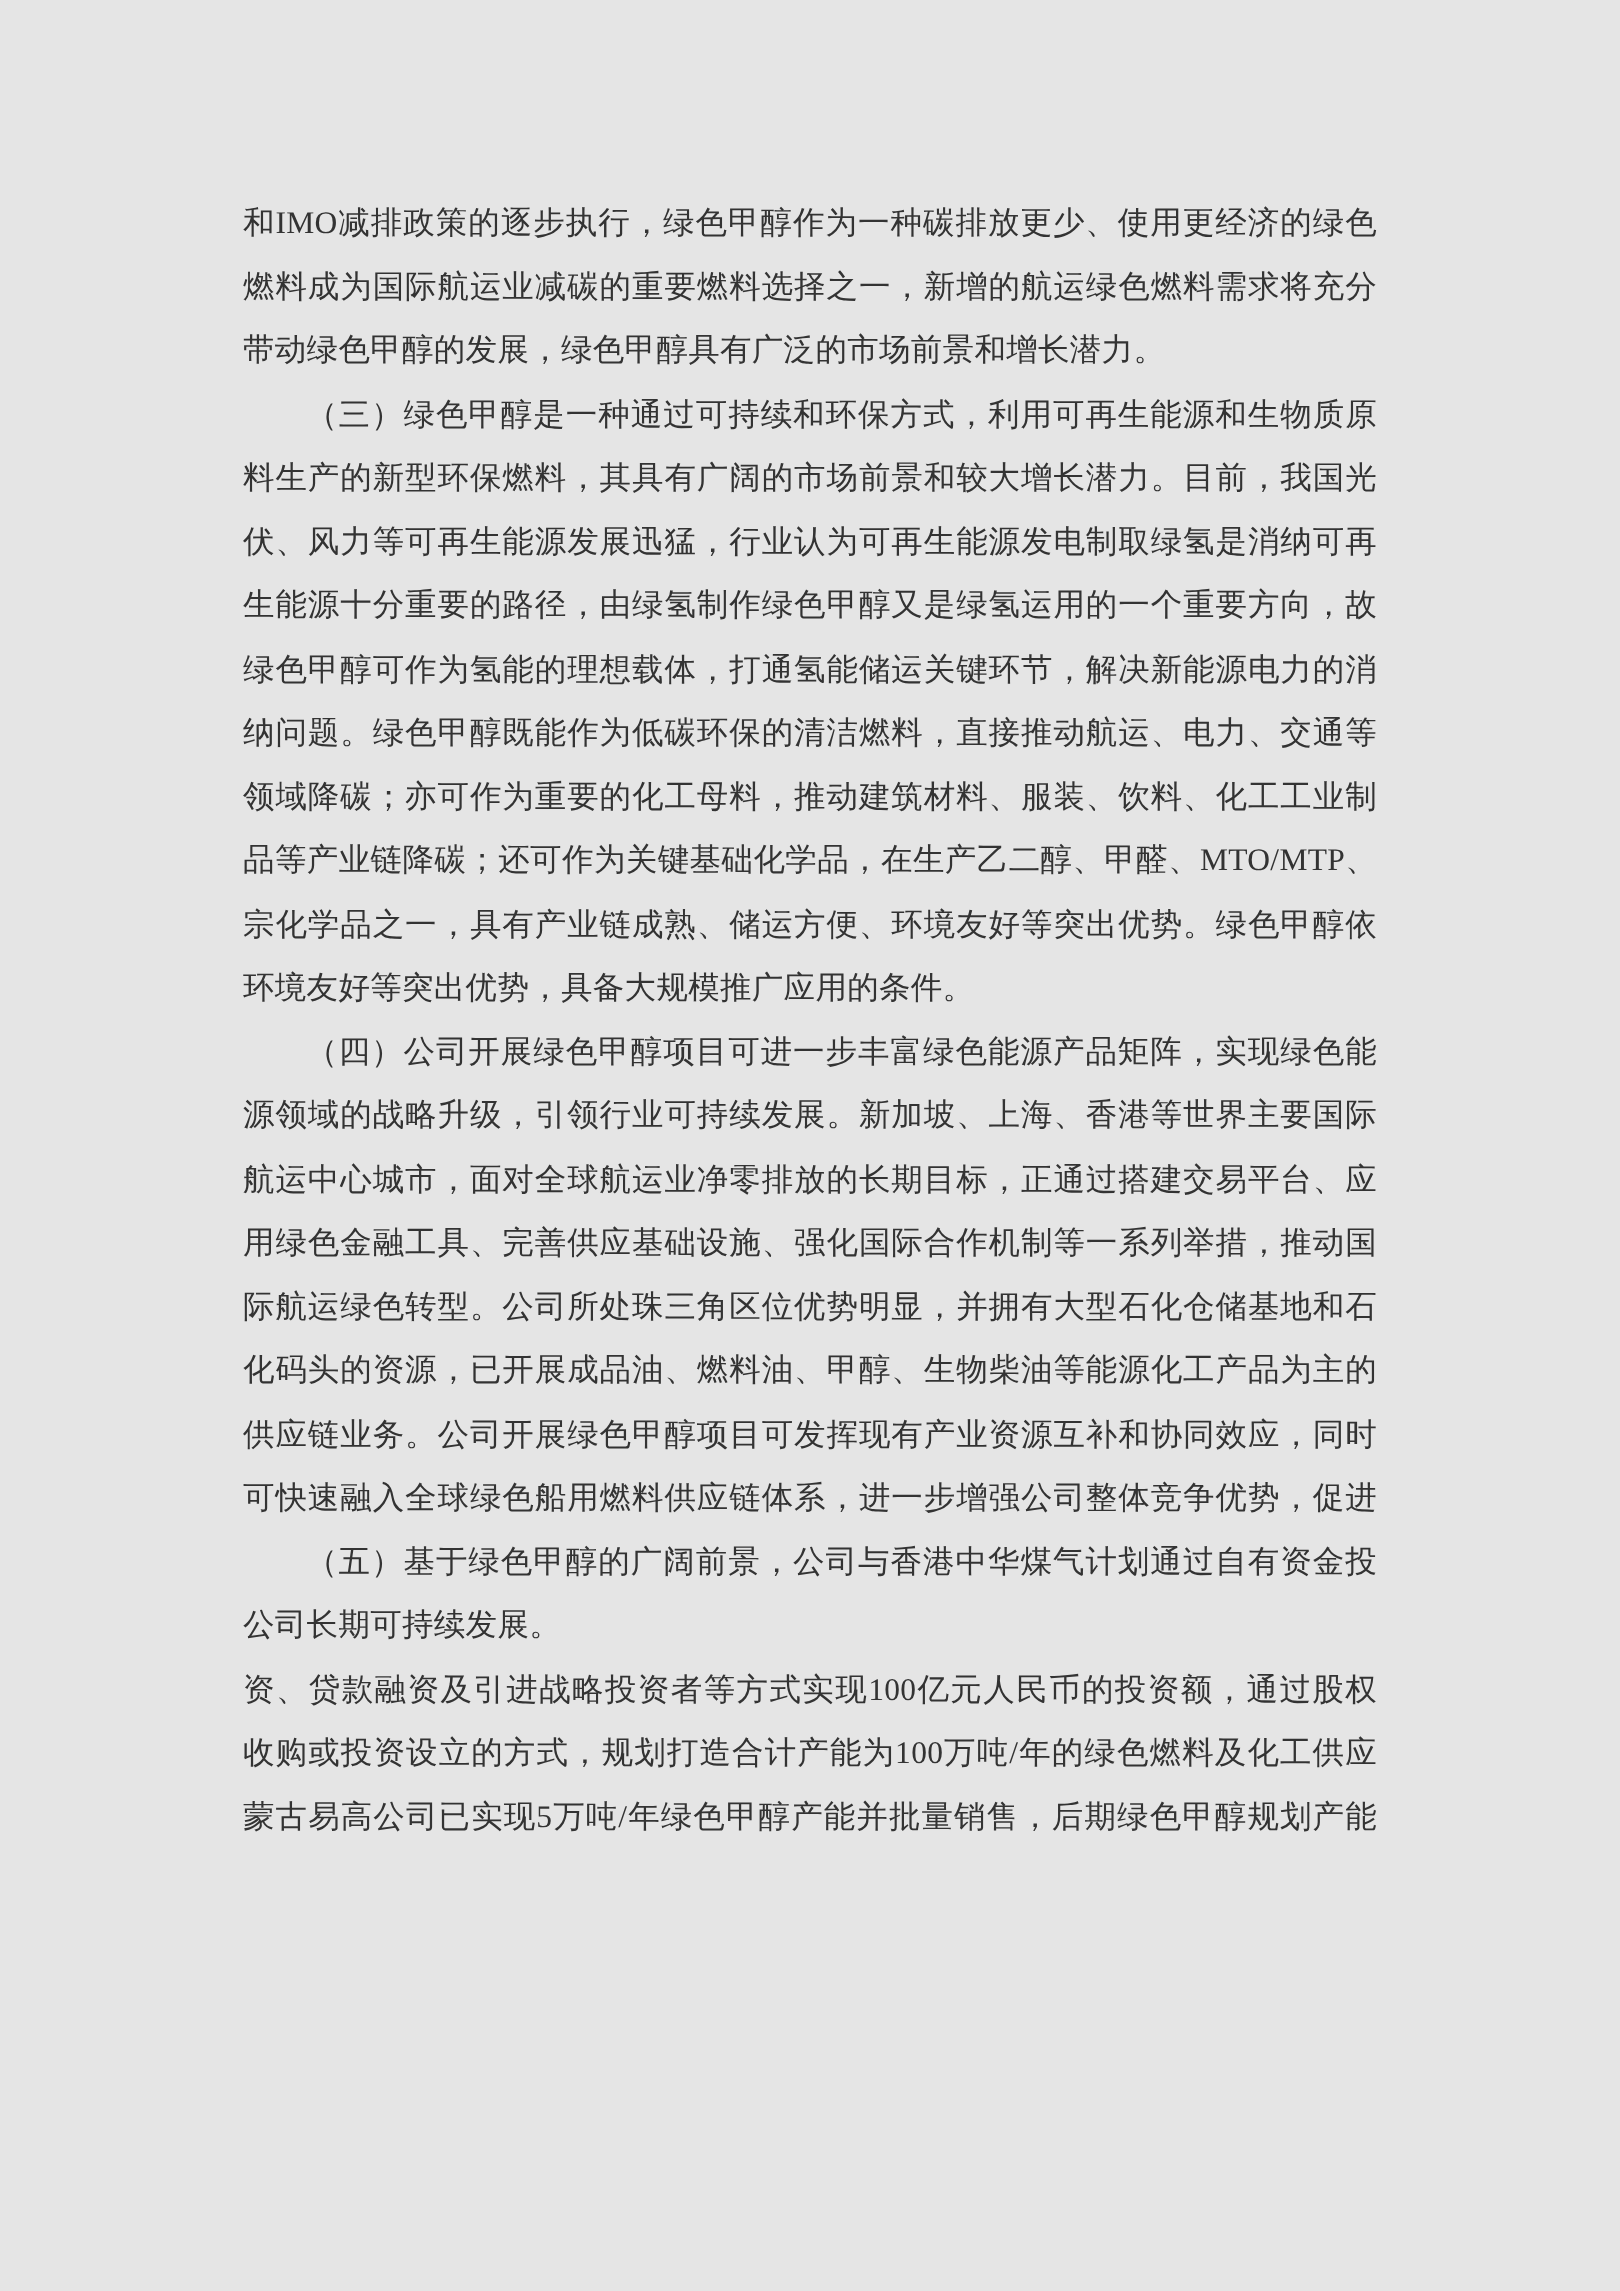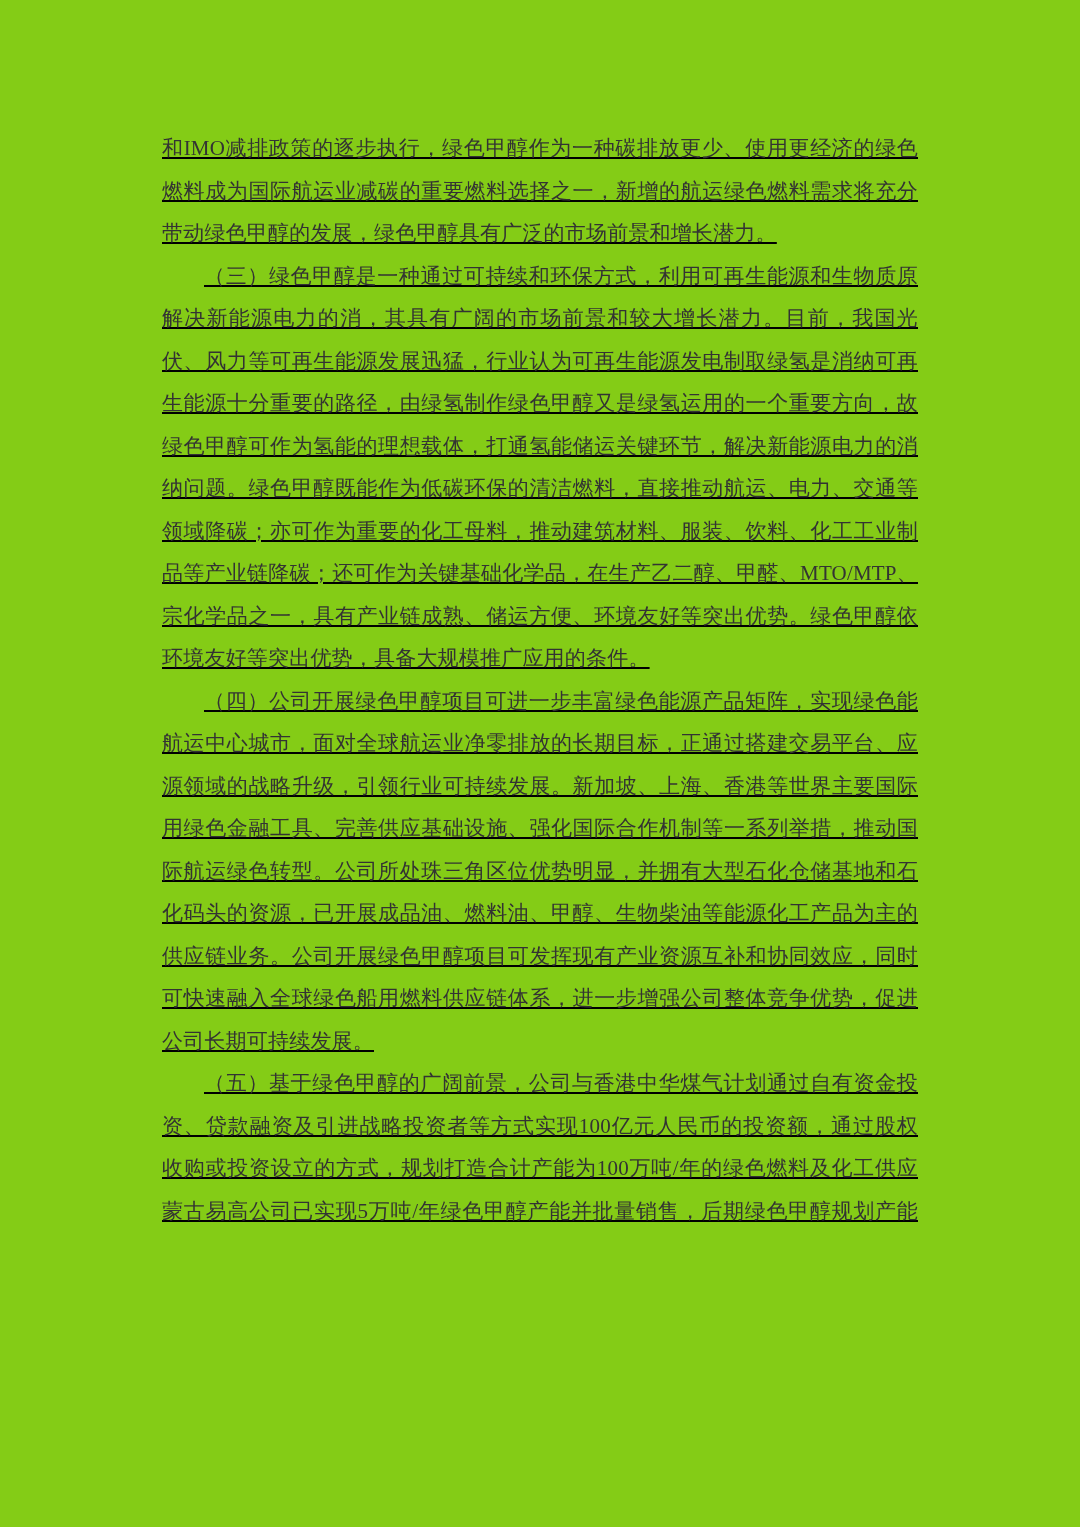--- a/index.html
+++ b/index.html
@@ -11,22 +11,21 @@
     height: 1527px;
     background: #ffffff;
     font-family: "Liberation Serif", "DejaVu Serif", serif;
     overflow: hidden;
   }
   .page {
     box-sizing: border-box;
     width: 1080px;
     height: 1527px;
     padding: 127px 162px 0 162px;
-    background: #84cc16;
-    text-decoration: underline;
+    background: #e5e5e5;
   }
   .text-block {
     width: 756px;
   }
   .line {
     font-size: 21px;
     line-height: 42.5px;
     height: 42.5px;
     color: #333333;
     text-align: justify;
@@ -43,36 +42,36 @@
 </style>
 </head>
 <body style="background: rgb(255, 255, 255);">
 
 <div class="page">
   <div class="text-block" id="text-block" style="color: rgb(51, 51, 51);">
       <div class="line">和IMO减排政策的逐步执行，绿色甲醇作为一种碳排放更少、使用更经济的绿色</div>
       <div class="line">燃料成为国际航运业减碳的重要燃料选择之一，新增的航运绿色燃料需求将充分</div>
       <div class="line para-end">带动绿色甲醇的发展，绿色甲醇具有广泛的市场前景和增长潜力。</div>
       <div class="line indent">（三）绿色甲醇是一种通过可持续和环保方式，利用可再生能源和生物质原</div>
-      <div class="line">解决新能源电力的消，其具有广阔的市场前景和较大增长潜力。目前，我国光</div>
+      <div class="line">料生产的新型环保燃料，其具有广阔的市场前景和较大增长潜力。目前，我国光</div>
       <div class="line">伏、风力等可再生能源发展迅猛，行业认为可再生能源发电制取绿氢是消纳可再</div>
       <div class="line">生能源十分重要的路径，由绿氢制作绿色甲醇又是绿氢运用的一个重要方向，故</div>
       <div class="line">绿色甲醇可作为氢能的理想载体，打通氢能储运关键环节，解决新能源电力的消</div>
       <div class="line">纳问题。绿色甲醇既能作为低碳环保的清洁燃料，直接推动航运、电力、交通等</div>
       <div class="line">领域降碳；亦可作为重要的化工母料，推动建筑材料、服装、饮料、化工工业制</div>
       <div class="line">品等产业链降碳；还可作为关键基础化学品，在生产乙二醇、甲醛、MTO/MTP、</div>
       <div class="line">宗化学品之一，具有产业链成熟、储运方便、环境友好等突出优势。绿色甲醇依</div>
       <div class="line para-end">环境友好等突出优势，具备大规模推广应用的条件。</div>
       <div class="line indent">（四）公司开展绿色甲醇项目可进一步丰富绿色能源产品矩阵，实现绿色能</div>
+      <div class="line">源领域的战略升级，引领行业可持续发展。新加坡、上海、香港等世界主要国际</div>
       <div class="line">航运中心城市，面对全球航运业净零排放的长期目标，正通过搭建交易平台、应</div>
-      <div class="line">源领域的战略升级，引领行业可持续发展。新加坡、上海、香港等世界主要国际</div>
       <div class="line">用绿色金融工具、完善供应基础设施、强化国际合作机制等一系列举措，推动国</div>
       <div class="line">际航运绿色转型。公司所处珠三角区位优势明显，并拥有大型石化仓储基地和石</div>
       <div class="line">化码头的资源，已开展成品油、燃料油、甲醇、生物柴油等能源化工产品为主的</div>
       <div class="line">供应链业务。公司开展绿色甲醇项目可发挥现有产业资源互补和协同效应，同时</div>
       <div class="line">可快速融入全球绿色船用燃料供应链体系，进一步增强公司整体竞争优势，促进</div>
+      <div class="line indent">（五）基于绿色甲醇的广阔前景，公司与香港中华煤气计划通过自有资金投</div>
       <div class="line para-end">公司长期可持续发展。</div>
-      <div class="line indent">（五）基于绿色甲醇的广阔前景，公司与香港中华煤气计划通过自有资金投</div>
       <div class="line">资、贷款融资及引进战略投资者等方式实现100亿元人民币的投资额，通过股权</div>
       <div class="line">收购或投资设立的方式，规划打造合计产能为100万吨/年的绿色燃料及化工供应</div>
       <div class="line">蒙古易高公司已实现5万吨/年绿色甲醇产能并批量销售，后期绿色甲醇规划产能</div>
     </div>
 </div>
 
 </body></html>

